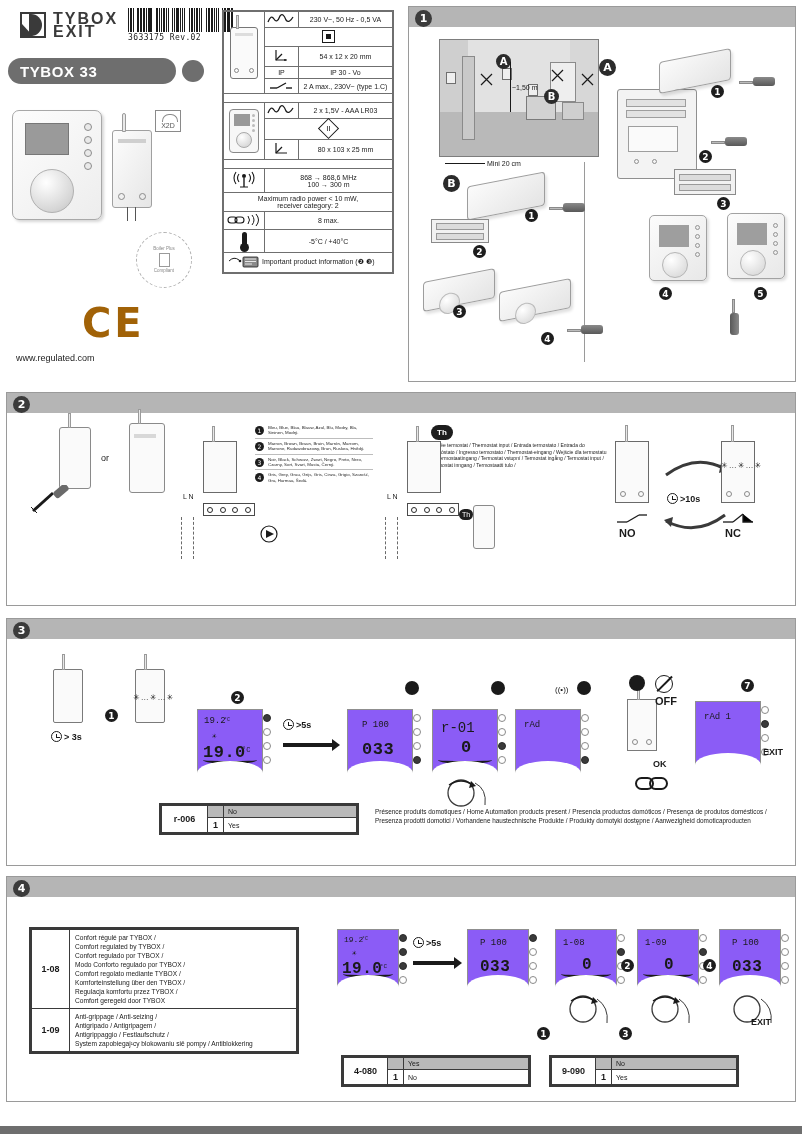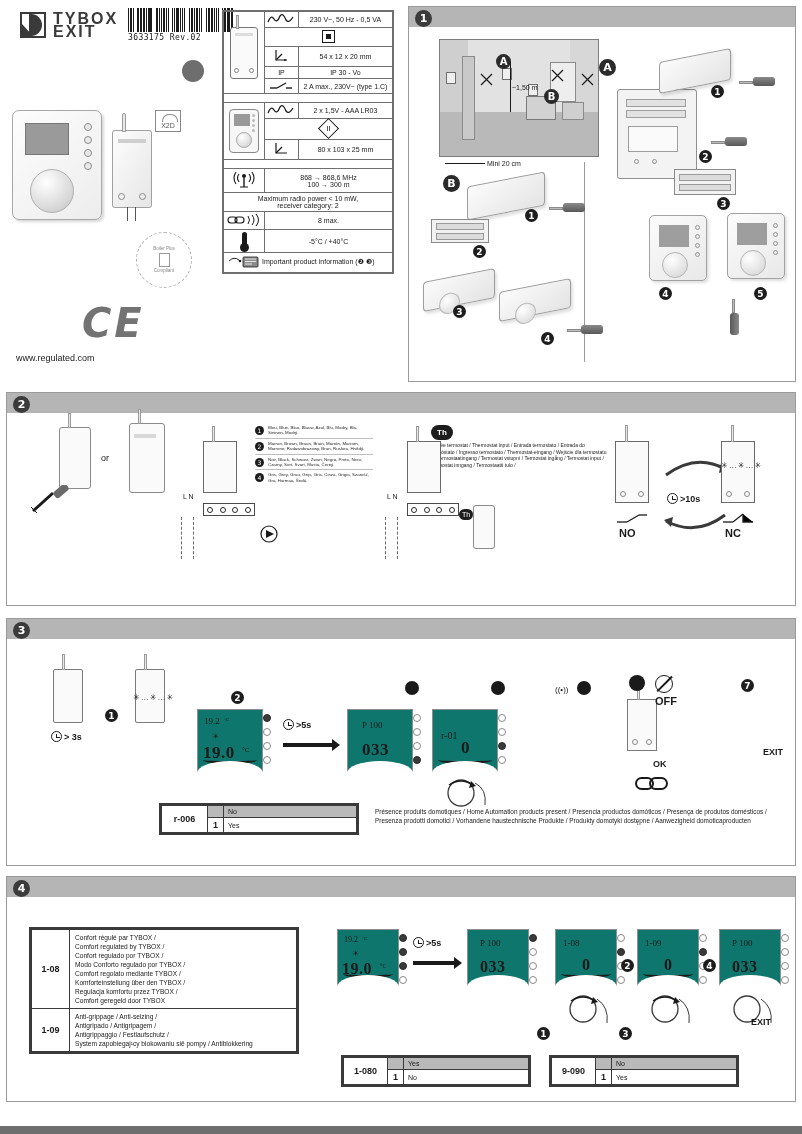--- a/index.html
+++ b/index.html
@@ -97,21 +97,21 @@
   .rx-box .sc.l { left:5px; } .rx-box .sc.r { right:5px; }
   .rx-box .wire { position:absolute; bottom:-14px; width:1px; height:14px; background:#555; }
 
   .boilerplus {
     position:absolute; left:136px; top:232px; width:56px; height:56px; border-radius:50%;
     border:1px dashed #b0b0b0; display:flex; flex-direction:column; align-items:center; justify-content:center;
     font-size:4.5px; color:#8a8a8a; text-align:center; line-height:6px;
   }
   .boilerplus .mini { width:11px; height:14px; border:1px solid #9a9a9a; margin:1px 0; }
 
-  .ce-mark { position:absolute; left:82px; top:300px; font-size:40px; font-weight:bold; letter-spacing:3px; color:#737373; font-family:"DejaVu Sans", sans-serif;font-style:italic; }
+  .ce-mark { position:absolute; left:82px; top:300px; font-size:40px; font-weight:bold; letter-spacing:3px; color:#a16207; font-family:"DejaVu Sans", sans-serif; }
   .web { position:absolute; left:16px; top:353px; font-size:9px; color:#1a1a1a; }
 
   
   .spec { position:absolute; left:222px; top:10px; width:172px; border:1px solid #6f6f6f; border-collapse:collapse; }
   .spec table { width:100%; border-collapse:collapse; }
   .spec td { border:1px solid #6f6f6f; font-size:7px; text-align:center; padding:2px 2px; vertical-align:middle; color:#1a1a1a; }
   .spec td.v { width:100px; }
   .spec td.k { width:34px; }
   .spec td.img { width:40px; }
   .spec .gap td { height:9px; }
@@ -206,22 +206,22 @@
   .timer-pill { position:absolute; font-size:9px; font-weight:bold; display:flex; align-items:center; gap:2px; }
   .clock-ico { width:11px; height:11px; border-radius:50%; border:1.6px solid #1a1a1a; position:relative; display:inline-block; }
   .clock-ico::before { content:""; position:absolute; left:3.5px; top:1.5px; width:1.4px; height:4px; background:#1a1a1a; }
   .clock-ico::after { content:""; position:absolute; left:4px; top:4.5px; width:3.5px; height:1.4px; background:#1a1a1a; }
 
   
   #sec3 { left:6px; top:618px; width:790px; height:248px; }
   #sec4 { left:6px; top:876px; width:790px; height:226px; }
 
   .lcd {
-    position:absolute; background:#0f766e; border:1px solid #8f8f8f;
-    font-family:Liberation Serif, serif; color:#1a1a1a;
+    position:absolute; background:#8b5cf6; border:1px solid #8f8f8f;
+    font-family:Liberation Mono, monospace; color:#1a1a1a;
   }
   .lcd::after {
     content:""; position:absolute; left:-1px; right:-1px; bottom:-1px; height:12px;
     background:#fff; border-radius:50% 50% 0 0 / 100% 100% 0 0;
   }
   .lcd .big { position:absolute; font-weight:bold; letter-spacing:0.5px; }
   .lcd .small { position:absolute; }
   .lcd .sideb { position:absolute; right:-9px; display:flex; flex-direction:column; gap:6px; top:4px; }
   .lcd .sideb i { width:8px; height:8px; border-radius:50%; border:1px solid #8a8a8a; background:#fff; display:block; }
   .lcd .sideb i.on { background:#3a3a3a; border-color:#2a2a2a; }
@@ -317,20 +317,23 @@
         <i style="width: 3px; background: transparent;"></i>
         <i style="width: 1px; background: rgb(26, 26, 26);"></i>
         <i style="width: 2px; background: rgb(26, 26, 26);"></i>
         <i style="width: 1px; background: rgb(26, 26, 26);"></i>
         <i style="width: 2px; background: rgb(26, 26, 26);"></i>
         <i style="width: 3px; background: rgb(26, 26, 26);"></i>
       </div>
     <div class="barcode-num">3633175 Rev.02</div>
   </div>
 
+  <div class="model-bar">
+    <span>TYBOX 33</span>
+  </div>
   <div class="model-dot"></div>
 
   <div class="x2d-badge">
     <span>X2D</span>
   </div>
 
   <div class="thermo-big">
     <div class="scr"></div>
     <div class="btns">
         <i></i>
@@ -784,58 +787,76 @@
       <div class="sideb">
           <i></i>
           <i></i>
           <i></i>
           <i class="on"></i>
         </div>
     </div>
     <div class="bigdot" style="left:398px;top:62px;"></div>
 
     <div class="lcd" style="left:425px;top:90px;width:66px;height:64px;">
-      <span class="small" style="left:8px;top:20px;font-size:10px;">r-01</span>
+      <span class="small" style="left:8px;top:10px;font-size:14px;">r-01</span>
       <span class="big" style="left:28px;top:28px;font-size:17px;">0</span>
       <div class="arc-band"></div>
       <div class="sideb">
           <i></i>
           <i></i>
           <i class="on"></i>
           <i></i>
         </div>
     </div>
     <div class="bigdot" style="left:484px;top:62px;"></div>
     <div style="position:absolute;left:432px;top:156px;">
       <svg width="56" height="34">
           <circle cx="22" cy="18" r="13" fill="none" stroke="#3a3a3a" stroke-width="1.3"></circle>
           <path d="M10 10 Q22 2 34 10" fill="none" stroke="#1a1a1a" stroke-width="1.4"></path>
           <path d="M32 6 L37 11 L30 13 Z" fill="#1a1a1a"></path>
           <path d="M36 8 Q48 14 46 30" fill="none" stroke="#3a3a3a" stroke-width="1"></path>
         </svg>
     </div>
 
+    <div class="lcd" style="left:508px;top:90px;width:66px;height:64px;">
+      <span class="small" style="left:8px;top:10px;font-size:9px;">rAd</span>
+      <div class="sideb">
+          <i></i>
+          <i></i>
+          <i></i>
+          <i class="on"></i>
+        </div>
+    </div>
     <div class="rf-ico" style="left:548px;top:66px;">((•))</div>
     <div class="bigdot" style="left:570px;top:62px;"></div>
 
     <div style="position:absolute;left:620px;top:80px;width:30px;height:52px;border:1px solid #7a7a7a;background:#fafafa;">
       <div style="position:absolute;left:9px;top:-16px;width:3px;height:16px;background:#e8e8e8;border:1px solid #9a9a9a;"></div>
       <div style="position:absolute;left:4px;bottom:5px;width:6px;height:6px;border:1px solid #8a8a8a;border-radius:50%;"></div>
       <div style="position:absolute;right:4px;bottom:5px;width:6px;height:6px;border:1px solid #8a8a8a;border-radius:50%;"></div>
     </div>
     <div class="bigdot" style="left:622px;top:56px;width:16px;height:16px;"></div>
     <div class="nosign" style="left:648px;top:56px;"></div>
     <div class="off-lbl" style="left:648px;top:76px;">OFF</div>
     <div class="ok-lbl" style="left:646px;top:140px;">OK</div>
     <div class="chain" style="left:628px;top:158px;">
       <i style="left:0;"></i>
         <i style="left:14px;"></i>
     </div>
 
     <div class="step-dot" style="left:734px;top:60px;">7</div>
+    <div class="lcd" style="left:688px;top:82px;width:66px;height:64px;">
+      <span class="small" style="left:8px;top:10px;font-size:9px;">rAd 1</span>
+      <div class="sideb">
+          <i></i>
+          <i class="on"></i>
+          <i></i>
+          <i></i>
+        </div>
+    </div>
     <div class="exit-lbl" style="left:756px;top:128px;">EXIT</div>
 
     <div class="ptab" style="left:152px;top:184px;width:200px;">
       <table>
         <tbody>
             <tr class="shade">
           <td class="code" rowspan="2" style="width:46px;">r-006</td>
           <td class="idx"></td>
           <td class="val">No</td>
         </tr>
@@ -968,21 +989,21 @@
           <circle cx="24" cy="20" r="13" fill="none" stroke="#3a3a3a" stroke-width="1.3"></circle>
           <path d="M38 10 Q50 18 48 34" fill="none" stroke="#3a3a3a" stroke-width="1"></path>
         </svg>
     </div>
     <div class="exit-lbl" style="left:744px;top:140px;">EXIT</div>
 
     <div class="ptab" style="left:334px;top:178px;width:190px;">
       <table>
         <tbody>
             <tr class="shade">
-          <td class="code" rowspan="2" style="width:44px;">1-080</td>
+          <td class="code" rowspan="2" style="width:44px;">4-080</td>
           <td class="idx"></td>
           <td class="val">Yes</td>
         </tr>
         <tr>
           <td class="idx">1</td>
           <td class="val">No</td>
         </tr>
       </tbody>
         </table>
     </div>

